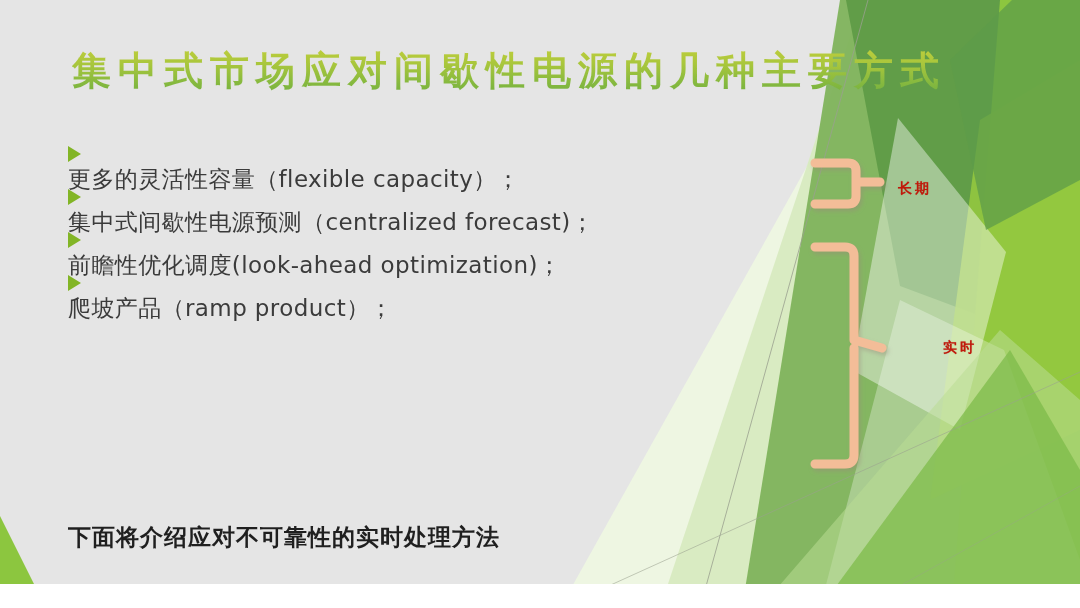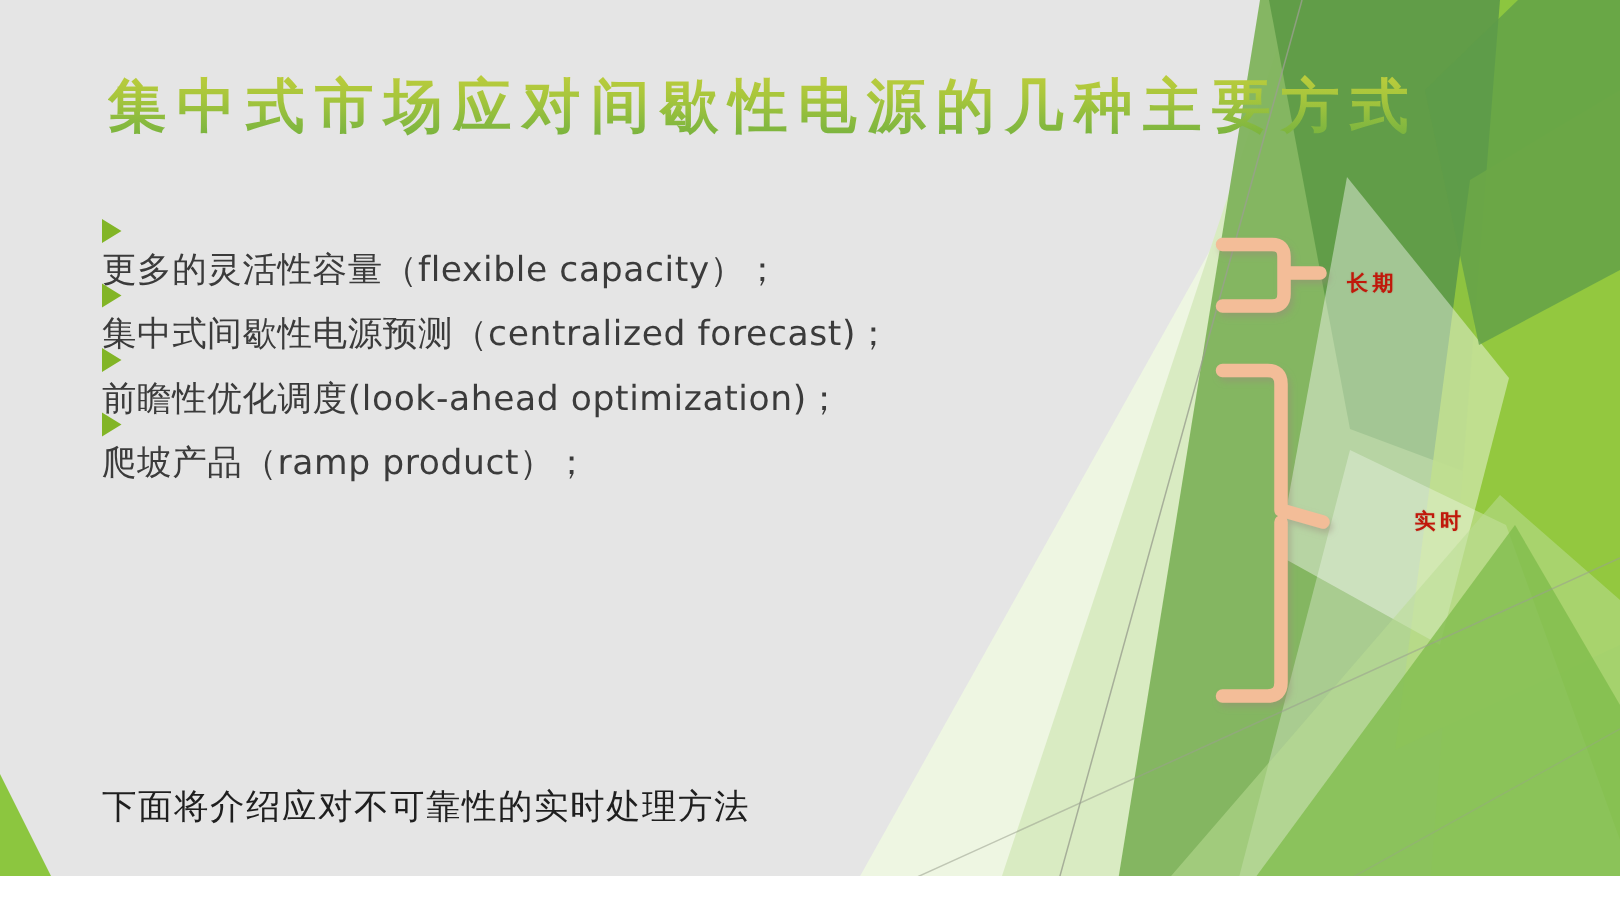--- a/index.html
+++ b/index.html
@@ -74,21 +74,21 @@
     font-family: "DejaVu Sans", "Liberation Sans", sans-serif;
     letter-spacing: 0.4px;
   }
 
   
   #footer-note {
     position: absolute;
     left: 68px;
     top: 522px;
     font-size: 23px;
-    font-weight: 400;
+    font-weight: 700;
     color: #1f1f1f;
     white-space: nowrap;
     font-family: "DejaVu Sans", "Liberation Sans", sans-serif;
     letter-spacing: 1px;
   }
 
   
   .brace-label {
     position: absolute;
     font-size: 14px;

